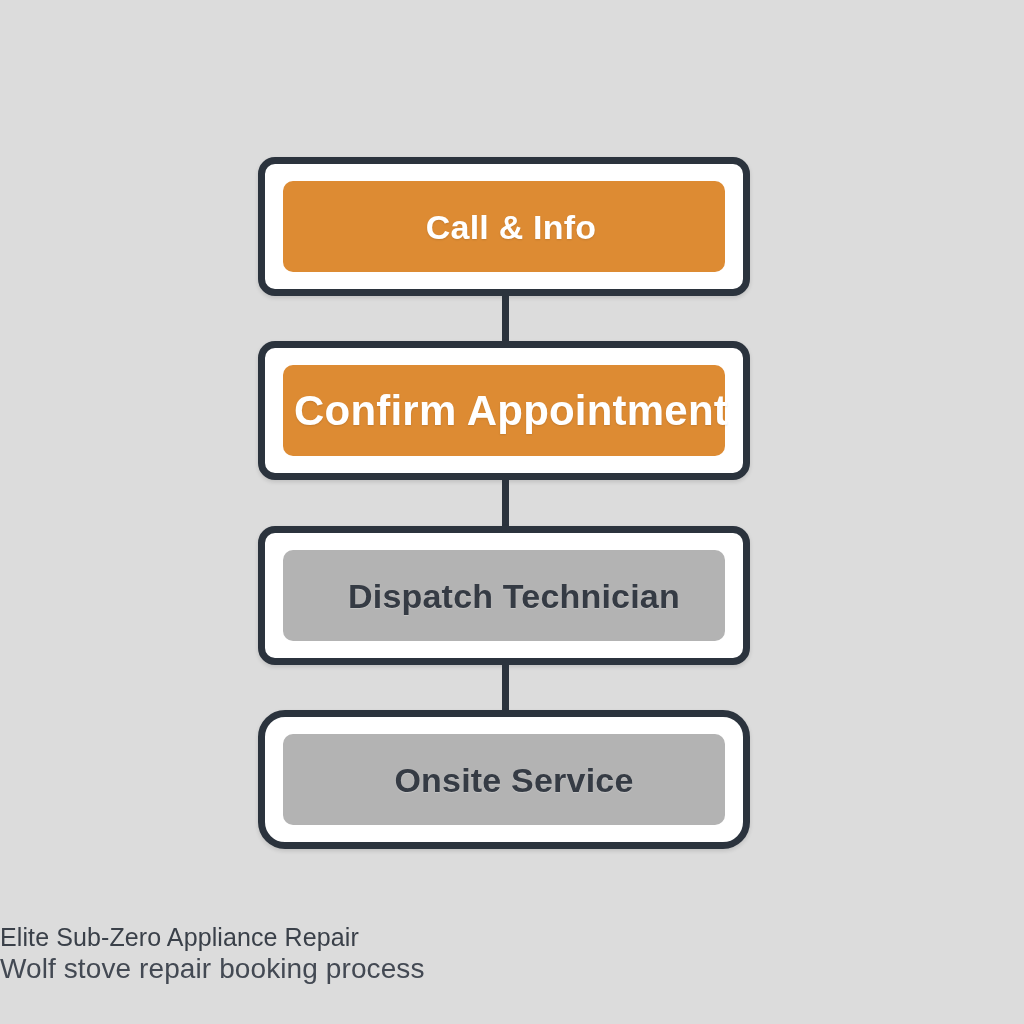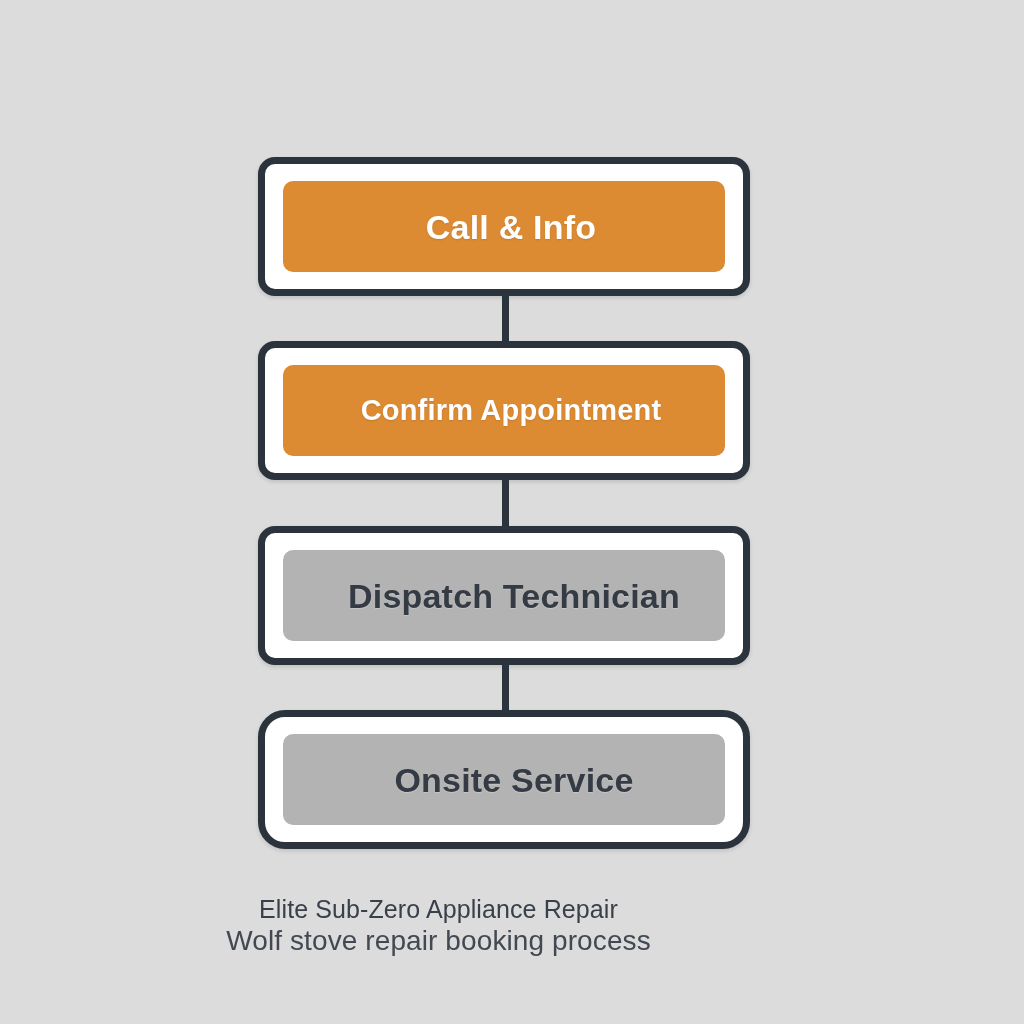--- a/index.html
+++ b/index.html
@@ -69,38 +69,38 @@
     color: #ffffff;
     text-shadow: 0 1px 2px rgba(0,0,0,0.12);
   }
   .muted .step-label {
     color: #353b44;
     text-shadow: 0 1px 1px rgba(255,255,255,0.25);
   }
 
   
   .step-bar.wide .step-label {
-    font-size: 29px;
+    font-size: 42px;
   }
 
   
   .connector {
     position: absolute;
     left: 502px;
     width: 7px;
     background: #2b333d;
   }
 
   
   #caption-block {
     position: absolute;
     left: 0;
-    top: 892px;
+    top: 920px;
     width: 877px;
-    text-align: center;
+    text-align: left;
   }
   #caption-title {
     font-size: 25px;
     color: #3a4049;
     line-height: 34px;
     letter-spacing: 0.1px;
   }
   #caption-subtitle {
     font-size: 28px;
     color: #434953;

